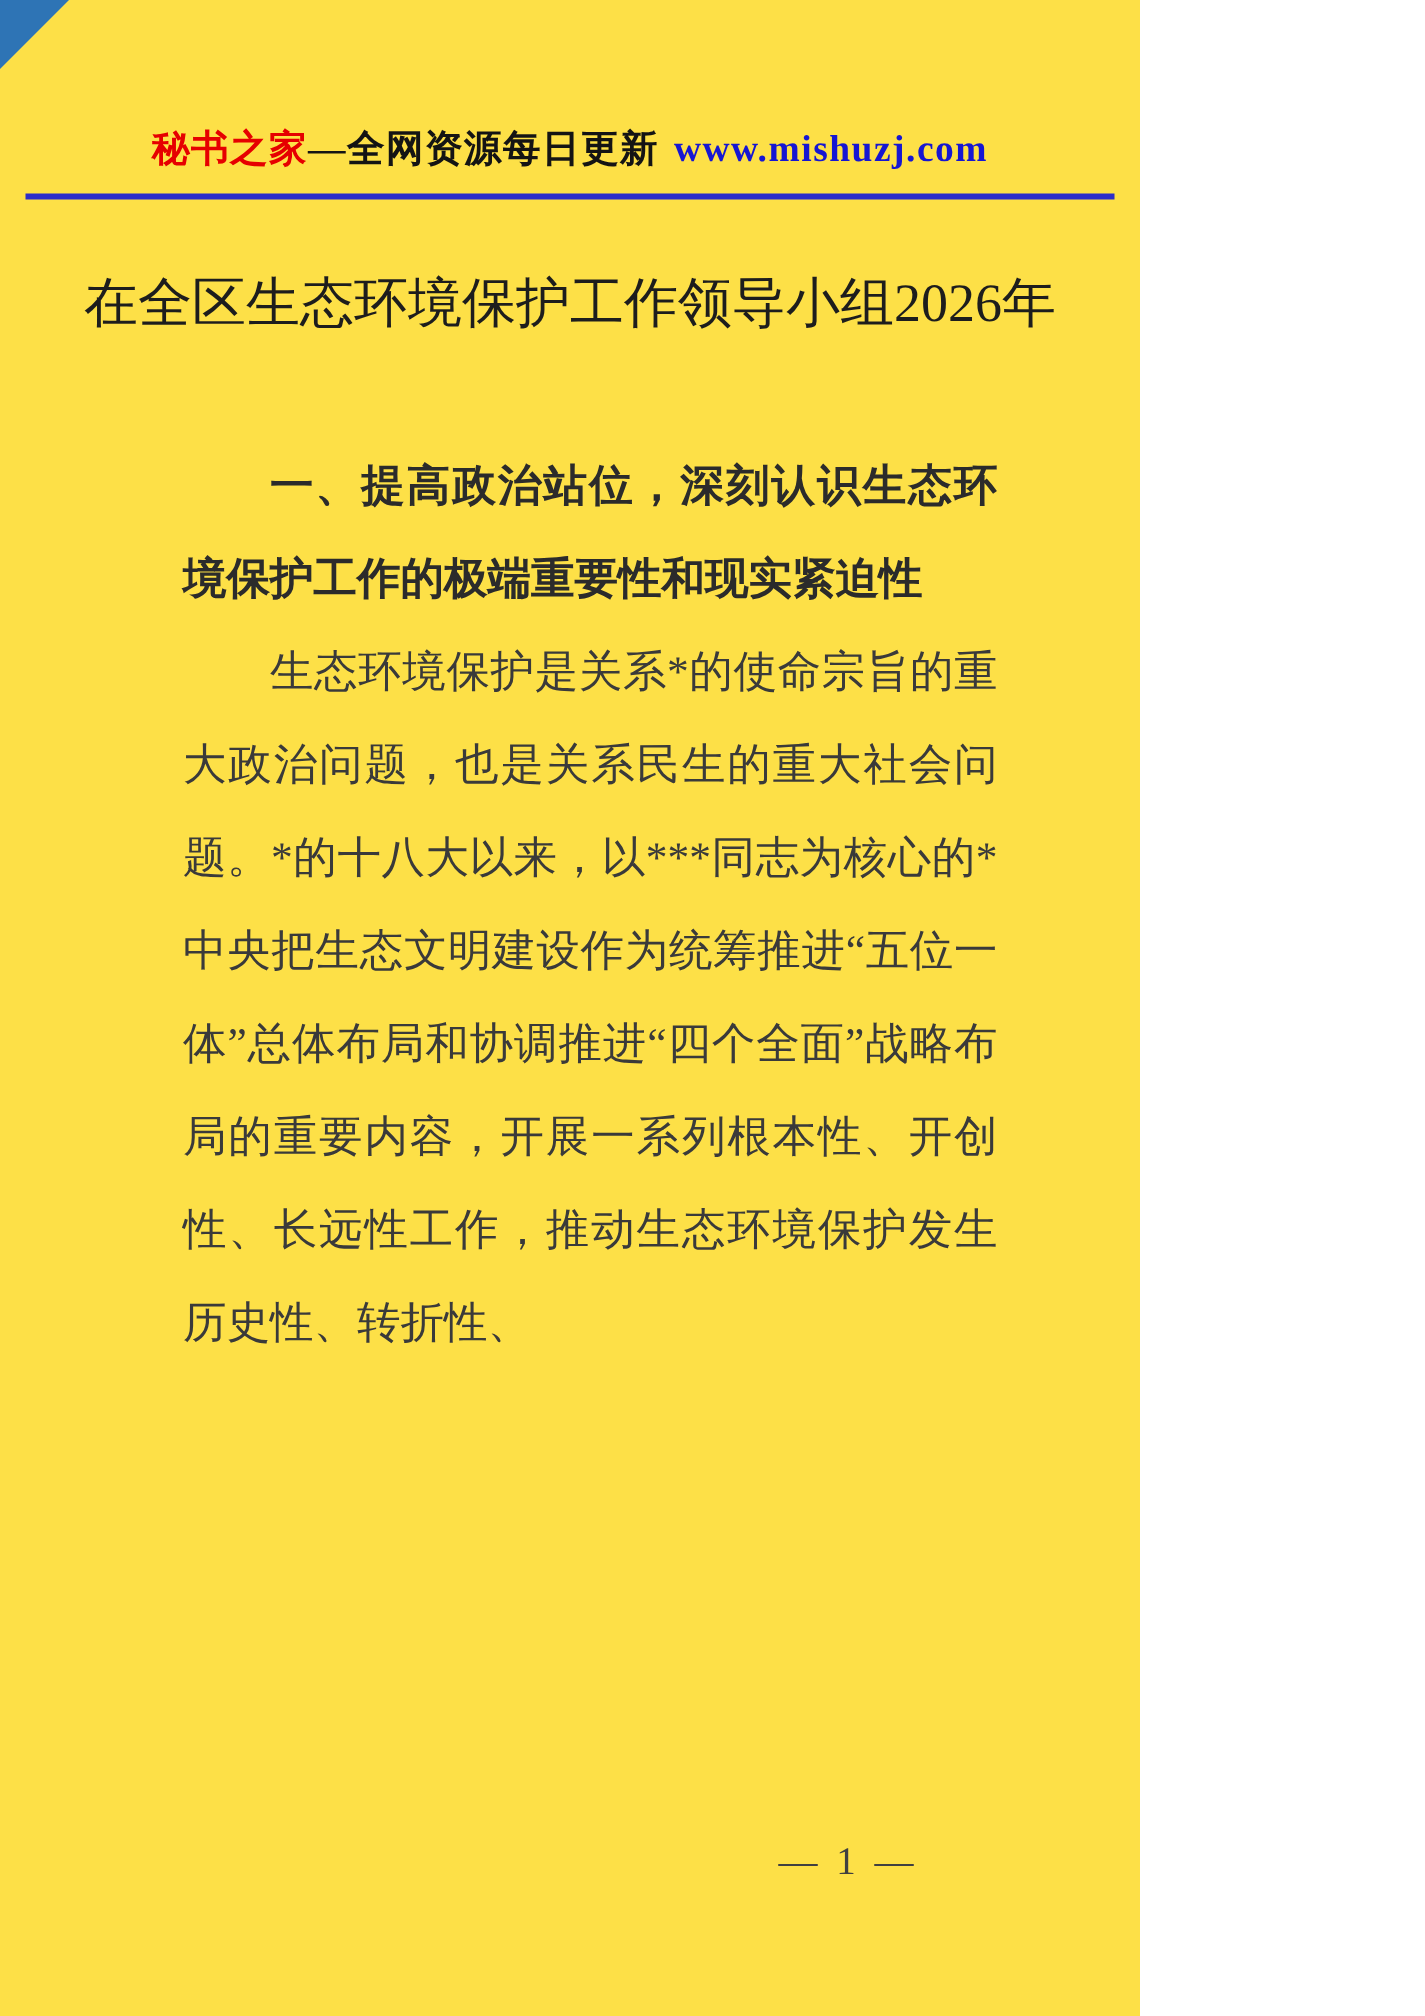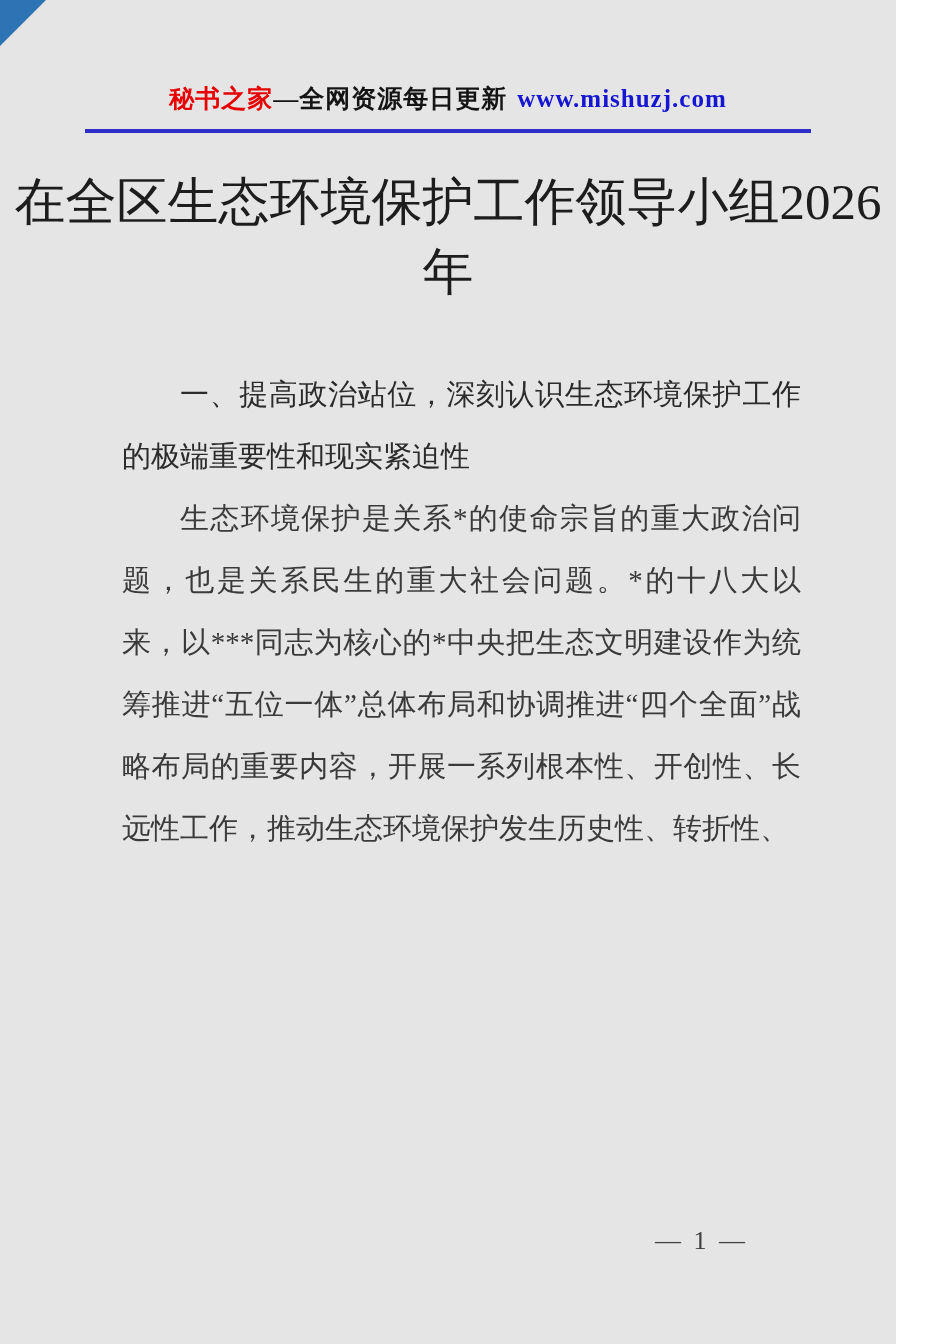--- a/index.html
+++ b/index.html
@@ -3,21 +3,21 @@
 <meta charset="utf-8">
 <style>
   * { margin: 0; padding: 0; box-sizing: border-box; }
   html, body { background: #ffffff; }
   body {
     width: 950px; height: 1344px;
     position: relative;
     font-family: "Liberation Serif", "DejaVu Serif", serif;
     overflow: hidden;
   }
-  .page { position: relative; width: 896px; height: 1344px; background: #e5e5e5; }
+  .page { position: relative; width: 760px; height: 1344px; background: #fde047; }
 
   
   .corner-triangle {
     position: absolute; top: 0; left: 0;
     width: 0; height: 0;
     border-top: 46px solid #2e74b5;
     border-right: 46px solid transparent;
   }
 
   
@@ -42,39 +42,39 @@
   .divider {
     width: 726px;
     margin: 14px auto 0 auto;
     border-top: 4px solid #2d2dc8;
   }
 
   
   .doc-title {
     margin-top: 34px;
     text-align: center;
-    font-size: 51px;
+    font-size: 36px;
     font-weight: 400;
     line-height: 70px;
     color: #1d1d1d;
   }
   .doc-title .title-line { display: block; }
   .doc-title b { font-weight: 700; }
 
   
   .doc-body {
     margin: 56px 95px 0 122px;
     font-size: 29px;
     line-height: 62px;
     color: #3a3a3a;
     text-align: justify;
   }
   .para { text-indent: 2em; }
   .salutation { text-indent: 0; }
-  .heading { font-weight: normal; color: #2b2b2b; }
+  .heading { font-weight: bold; color: #2b2b2b; }
   .doc-body b { font-weight: bold; color: #2b2b2b; }
 
   
   .page-number {
     position: absolute;
     right: 148px;
     bottom: 88px;
     font-size: 26px;
     letter-spacing: 3px;
     color: #404040;

